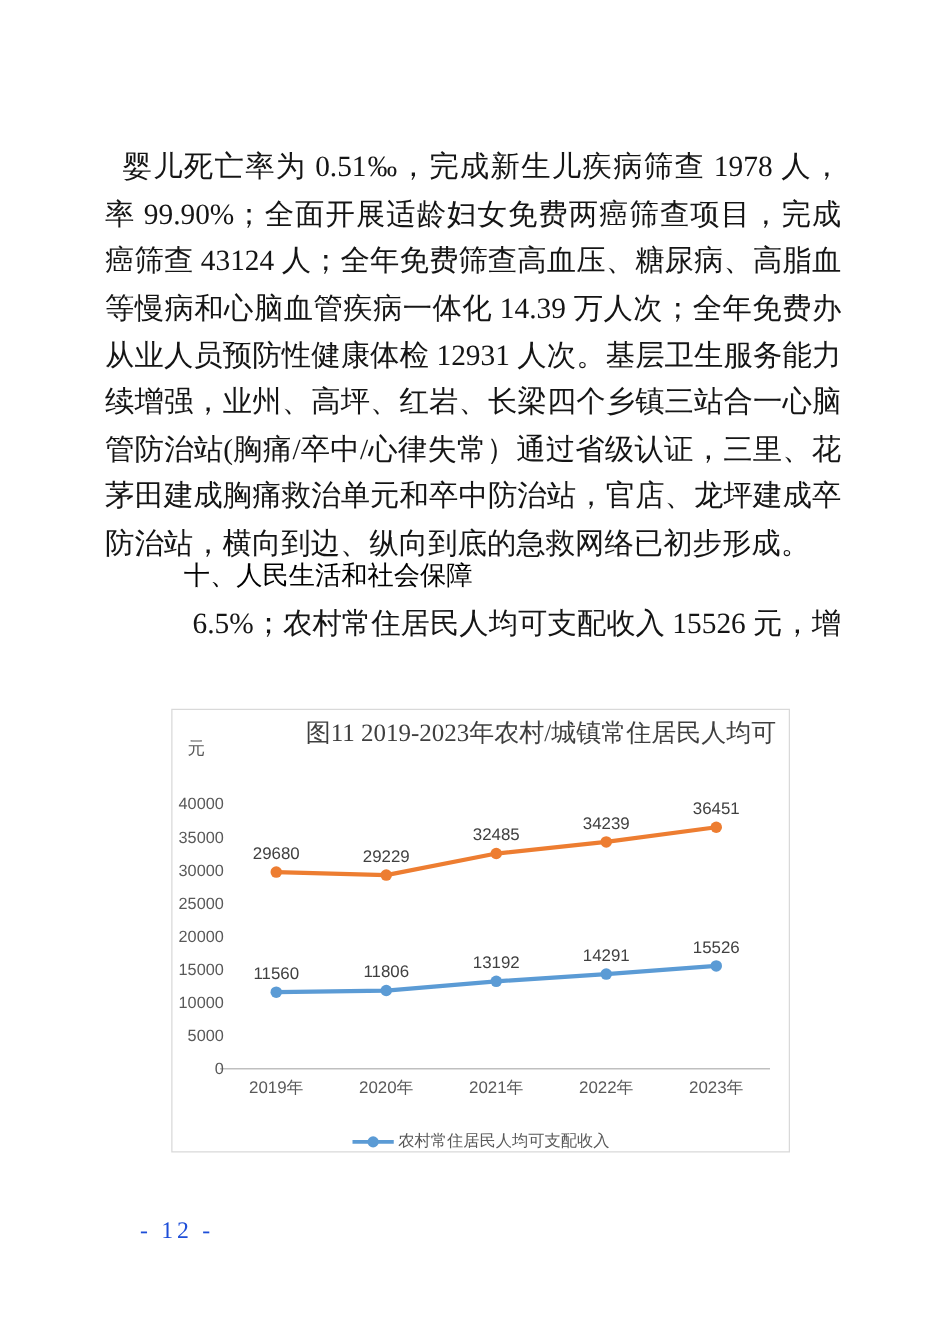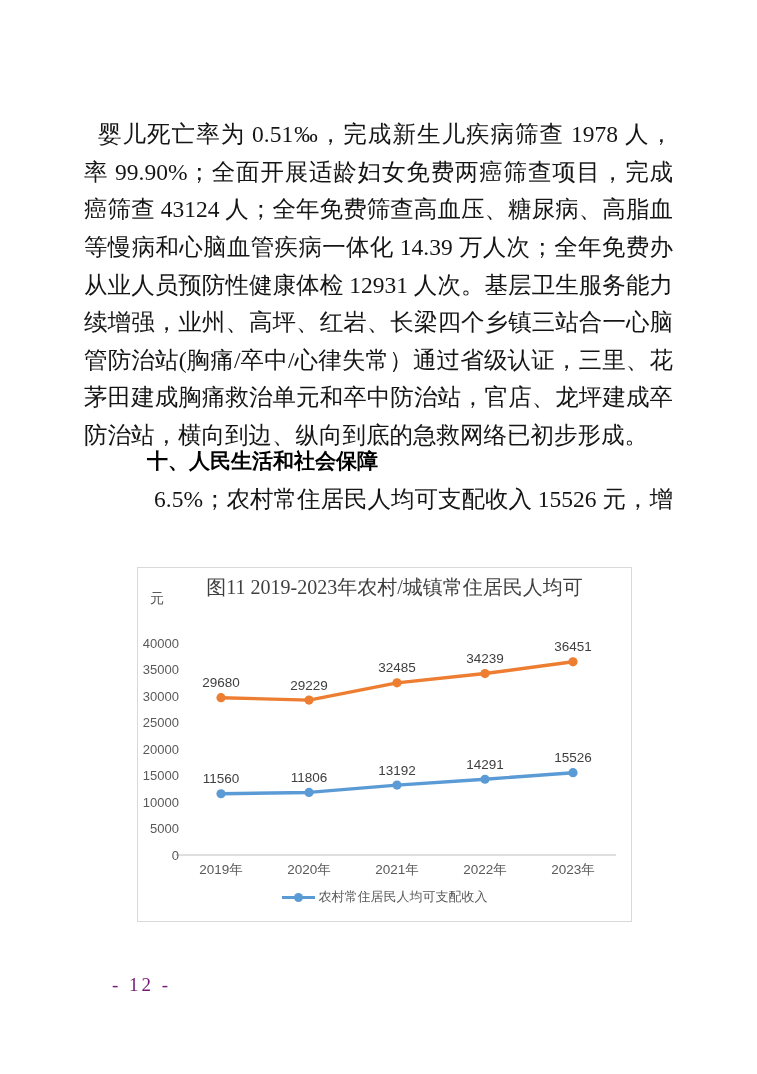--- a/index.html
+++ b/index.html
@@ -11,45 +11,45 @@
   .para{position:absolute; left:84px; width:589px; font-size:23.5px;}
   .para .line{height:37.65px; line-height:37.65px; overflow:hidden;}
   .para .line.jl{text-align:justify; text-align-last:justify;}
   .para1{top:116px;}
   .para1 .line:first-child{padding-left:14px;}
   .para2{top:481px;}
   .para2 .line:first-child{padding-left:70px;}
   .heading{
     position:absolute; left:84px; top:446px; width:589px; margin:0;
     padding-left:63px; font-family:"Liberation Sans","DejaVu Sans",sans-serif;
-    font-weight:bold; font-size:21px; line-height:30px; color:#000;
+    font-weight:normal; font-size:21px; line-height:30px; color:#000;
   }
   
   .chart-figure{
     position:absolute; left:137px; top:567px; width:493px; height:353px;
     border:1px solid #d9d9d9; background:#fff;
     font-family:"Liberation Sans","DejaVu Sans",sans-serif;
   }
   .chart-title{
-    position:absolute; top:7px; left:30px; right:10px; text-align:center;
+    position:absolute; top:7px; left:30px; right:10px; text-align:right;
     font-family:"Liberation Serif","DejaVu Serif",serif;
     font-size:20px; line-height:25px; color:#3f3f3f;
   }
   .y-unit{position:absolute; top:22px; left:12px; font-size:14px; color:#595959;}
   .plot-svg{position:absolute; left:0; top:0;}
   .legend{
     position:absolute; left:0; right:0; top:320px;
     display:flex; justify-content:center; align-items:center;
     font-size:13px; color:#595959; white-space:nowrap;
   }
-  .legend-item{display:flex; align-items:center; margin:0 2px;}
+  .legend-item{display:flex; align-items:center; margin:16px 2px;}
   .legend-marker{position:relative; width:33px; height:3px; margin-right:4px; flex:none;}
   .legend-dot{position:absolute; left:12px; top:-3px; width:9px; height:9px; border-radius:50%;}
   .footer{
-    position:absolute; left:112px; top:974px; font-size:19px; letter-spacing:3px; color:#701a75;
+    position:absolute; left:112px; top:974px; font-size:19px; letter-spacing:3px; color:#1d4ed8;
   }
 </style>
 </head>
 <body>
 
 <div class="page">
 
   <div class="para para1">
       <div class="line jl">婴儿死亡率为 0.51‰，完成新生儿疾病筛查 1978 人，筛查</div>
       <div class="line jl">率 99.90%；全面开展适龄妇女免费两癌筛查项目，完成两</div>

